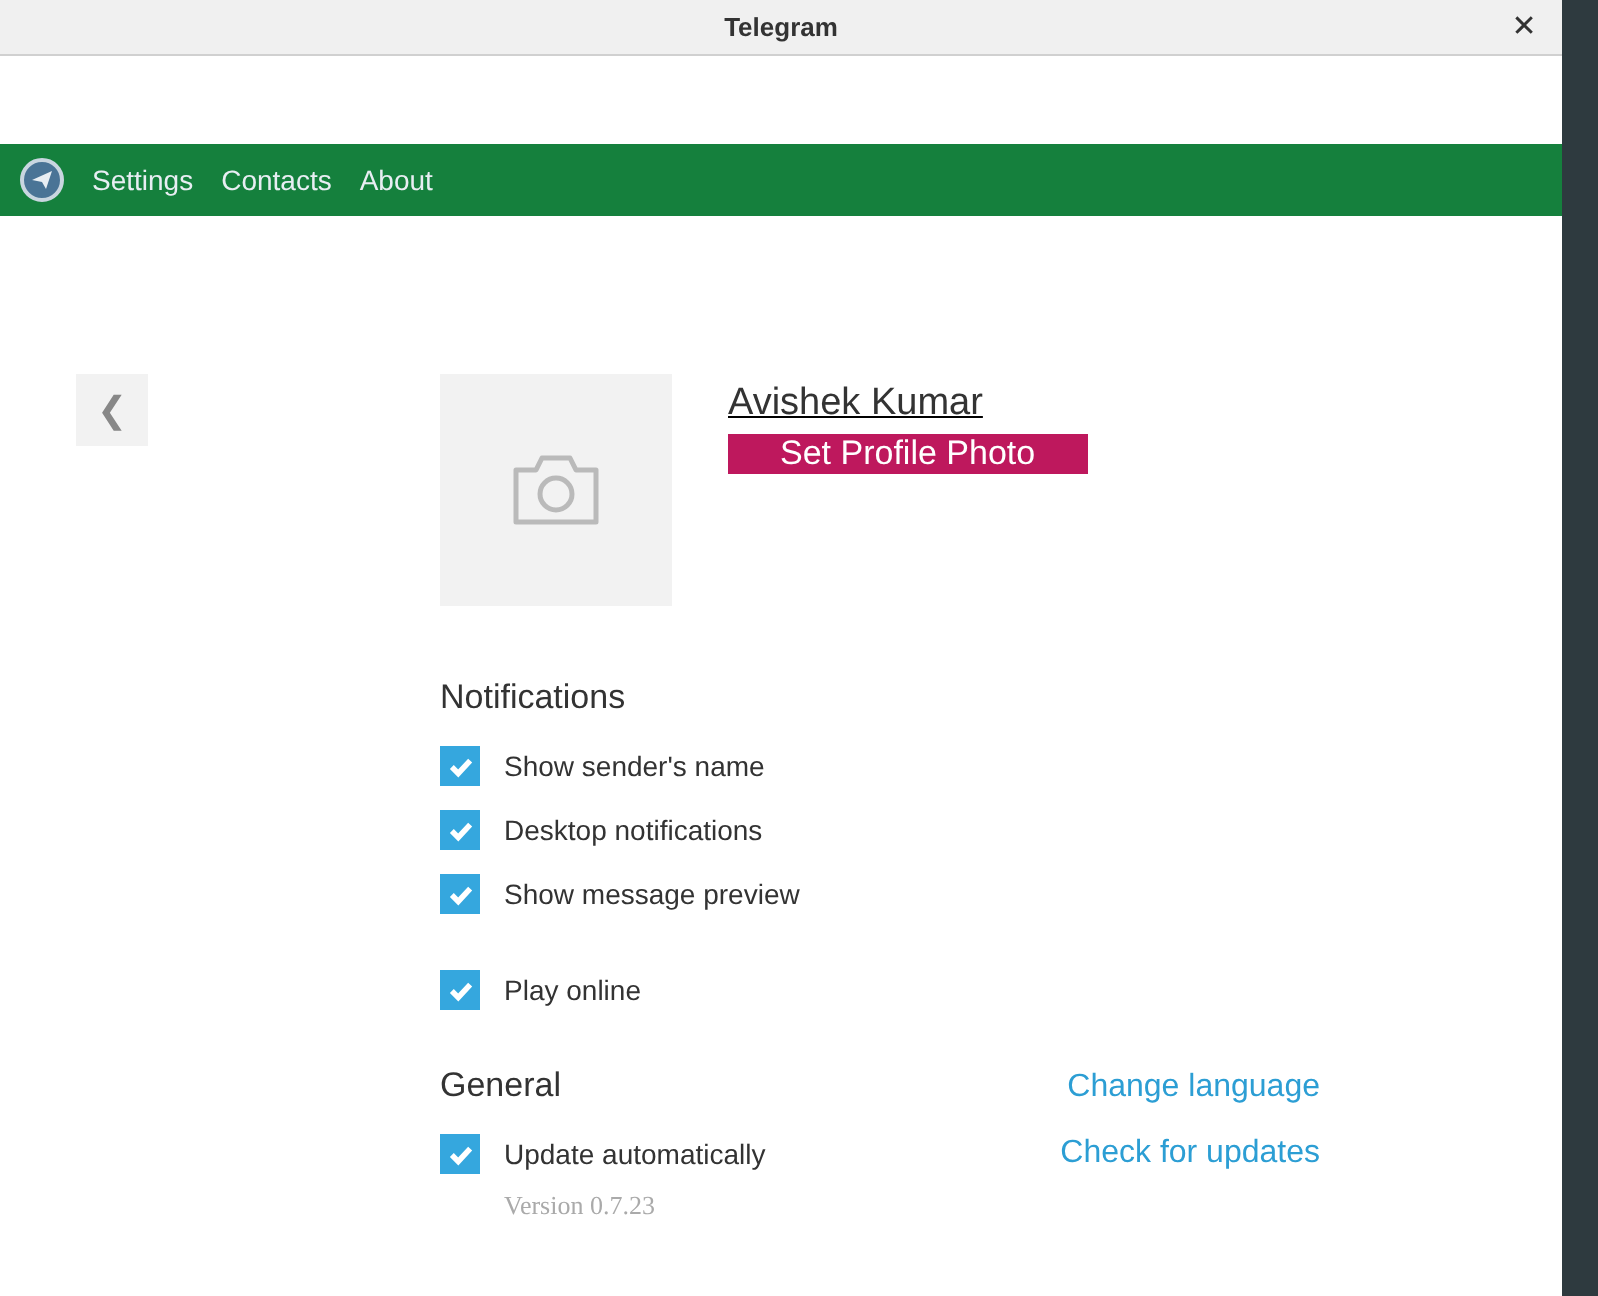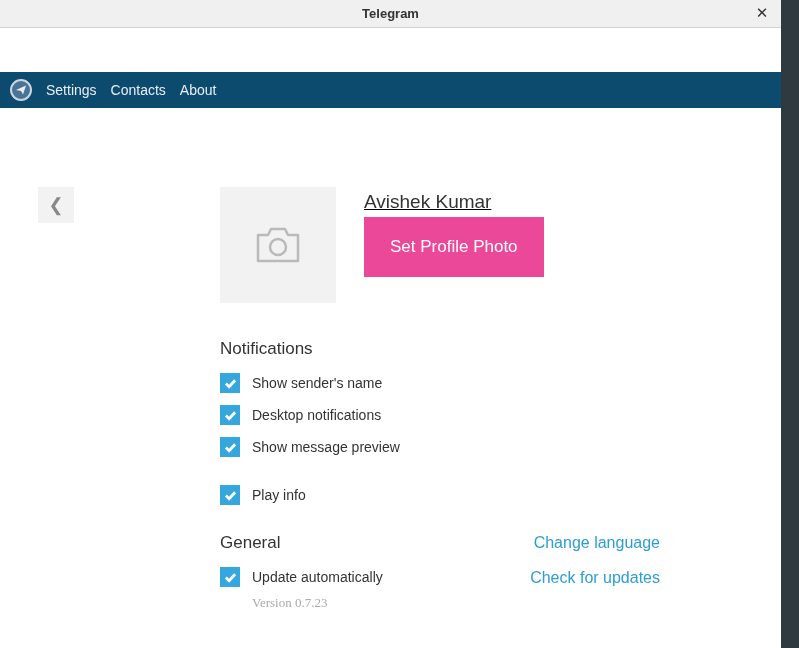--- a/index.html
+++ b/index.html
@@ -39,21 +39,21 @@
       width: 18px;
       height: 18px;
       display: flex;
       align-items: center;
       justify-content: center;
       cursor: pointer;
       font-size: 15px;
       color: #333;
     }
     .menubar {
-      background: #0c4a6e;
+      background: #15803d;
       height: 36px;
       display: flex;
       align-items: center;
       padding: 0 10px;
       gap: 14px;
       color: #e8eef3;
       font-size: 14px;
     }
     .app-icon {
       width: 22px;
@@ -124,24 +124,24 @@
       color: #333;
       font-weight: 500;
       margin-bottom: 4px;
     }
     .profile-status {
       font-size: 14px;
       color: #2c9ed4;
       margin-bottom: 20px;
     }
     .set-photo-btn {
-      background: #ec4899;
+      background: #be185d;
       color: #fff;
       border: none;
-      padding: 20px 26px;
+      padding: 0 26px;
       font-size: 17px;
       cursor: pointer;
       font-weight: 400;
     }
     .section {
       margin-bottom: 28px;
     }
     .section-title {
       font-size: 17px;
       color: #333;
@@ -198,21 +198,21 @@
     .checkbox svg {
       width: 13px;
       height: 11px;
       stroke: #fff;
       fill: none;
       stroke-width: 3;
     }
     .general-row {
       display: flex;
       justify-content: space-between;
-      align-items: flex-end;
+      align-items: center;
       margin-bottom: 8px;
     }
     .general-row .check-row { margin-bottom: 0; }
     .version {
       font-size: 13px;
       color: #aaa;
       margin-left: 32px;
       margin-top: 2px;
       font-family: Liberation Serif, serif;
     }
@@ -296,21 +296,21 @@
           </div>
           <span>Show message preview</span>
         </div>
 
         <div class="check-row extra-gap">
           <div class="checkbox">
             <svg viewBox="0 0 14 12">
                 <path d="M2 6 L5.5 9.5 L12 2.5"></path>
               </svg>
           </div>
-          <span>Play info</span>
+          <span>Play online</span>
         </div>
       </div>
 
       <div class="section">
         <div class="section-header-row">
           <div class="section-title">General</div>
           <div class="right-link">Change language</div>
         </div>
 
         <div class="general-row">

